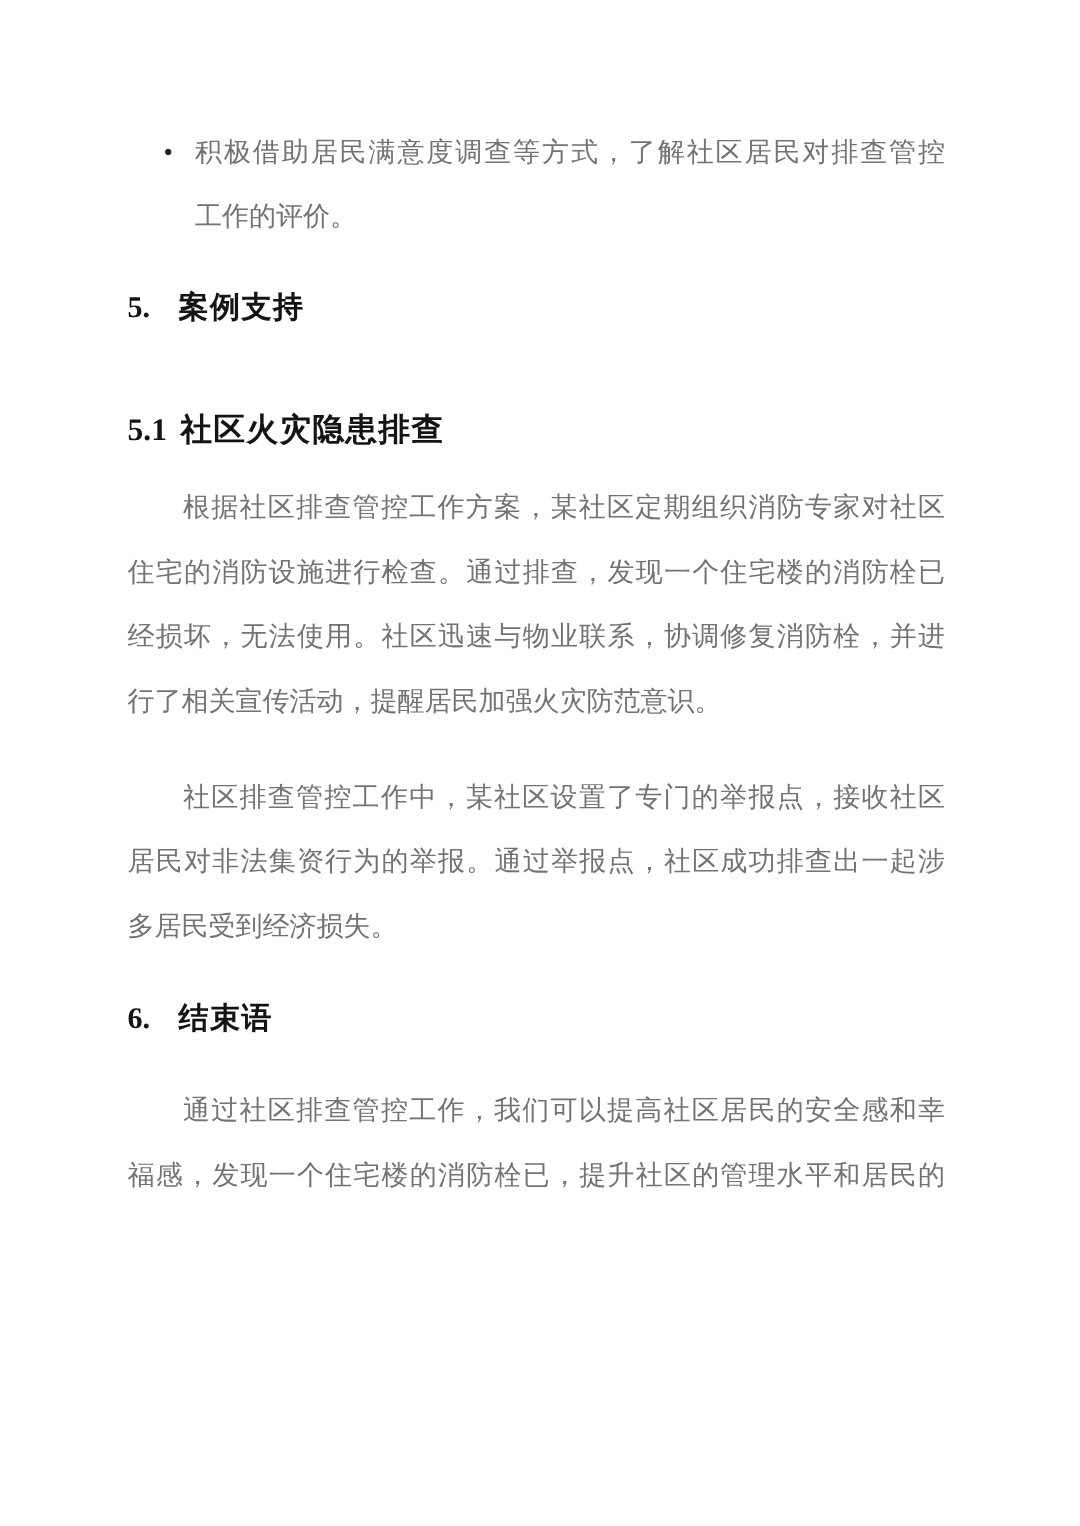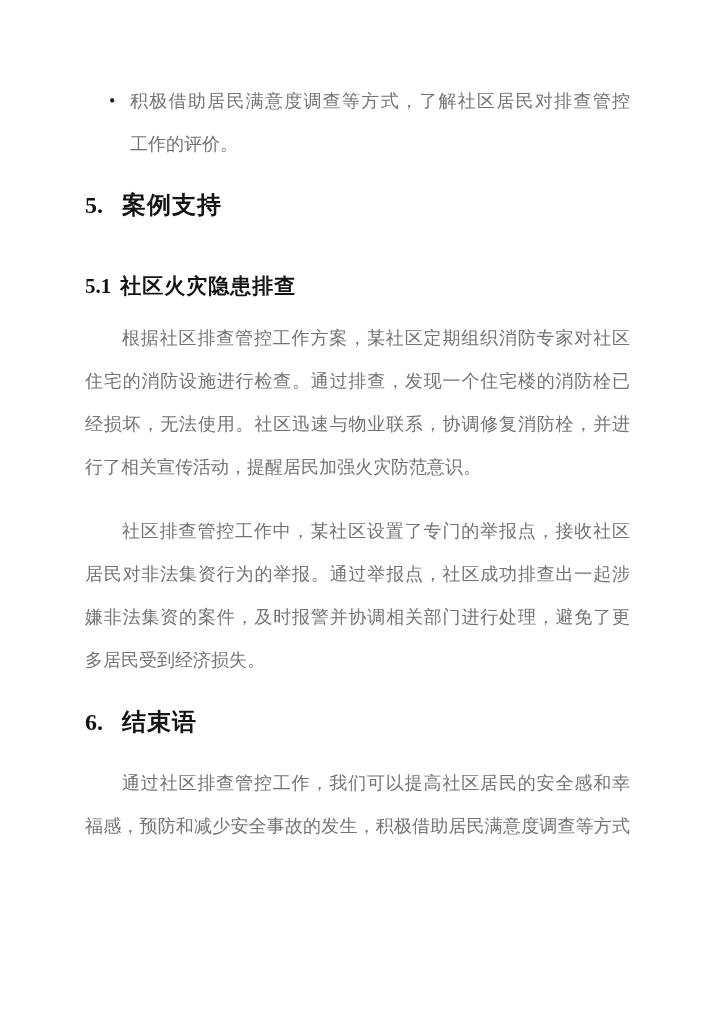--- a/index.html
+++ b/index.html
@@ -42,21 +42,21 @@
     position: absolute;
     left: 24px;
     top: 0;
     font-size: 18px;
     line-height: 43px;
     color: #242424;
   }
   
   .h-major {
     margin-top: 22px;
-    font-size: 24px;
+    font-size: 20px;
     line-height: 34px;
     font-weight: bold;
     color: #141414;
     letter-spacing: 1px;
   }
   .h-major .h-num { margin-right: 19px; letter-spacing: 0; }
   .h-sub {
     font-size: 21px;
     line-height: 32px;
     font-weight: bold;
@@ -95,26 +95,25 @@
     <div class="ln start">根据社区排查管控工作方案，某社区定期组织消防专家对社区</div>
     <div class="ln">住宅的消防设施进行检查。通过排查，发现一个住宅楼的消防栓已</div>
     <div class="ln">经损坏，无法使用。社区迅速与物业联系，协调修复消防栓，并进</div>
     <div class="ln end">行了相关宣传活动，提醒居民加强火灾防范意识。</div>
   </div>
 
 
   <div class="para p5_2">
     <div class="ln start">社区排查管控工作中，某社区设置了专门的举报点，接收社区</div>
     <div class="ln">居民对非法集资行为的举报。通过举报点，社区成功排查出一起涉</div>
-    <div class="ln">嫌非法集资的案件，及时报警并协调相关部门进行处理，避免了更</div>
     <div class="ln end">多居民受到经济损失。</div>
   </div>
 
   <h2 class="h-major h6">
     <span class="h-num">6.</span><span>结束语</span>
   </h2>
 
   <div class="para p6">
     <div class="ln start">通过社区排查管控工作，我们可以提高社区居民的安全感和幸</div>
-    <div class="ln">福感，预防和减少安全事故的发生，积极借助居民满意度调查等方式</div>
+    <div class="ln">福感，发现一个住宅楼的消防栓已，提升社区的管理水平和居民的</div>
   </div>
 
 </div>
 
 </body></html>

